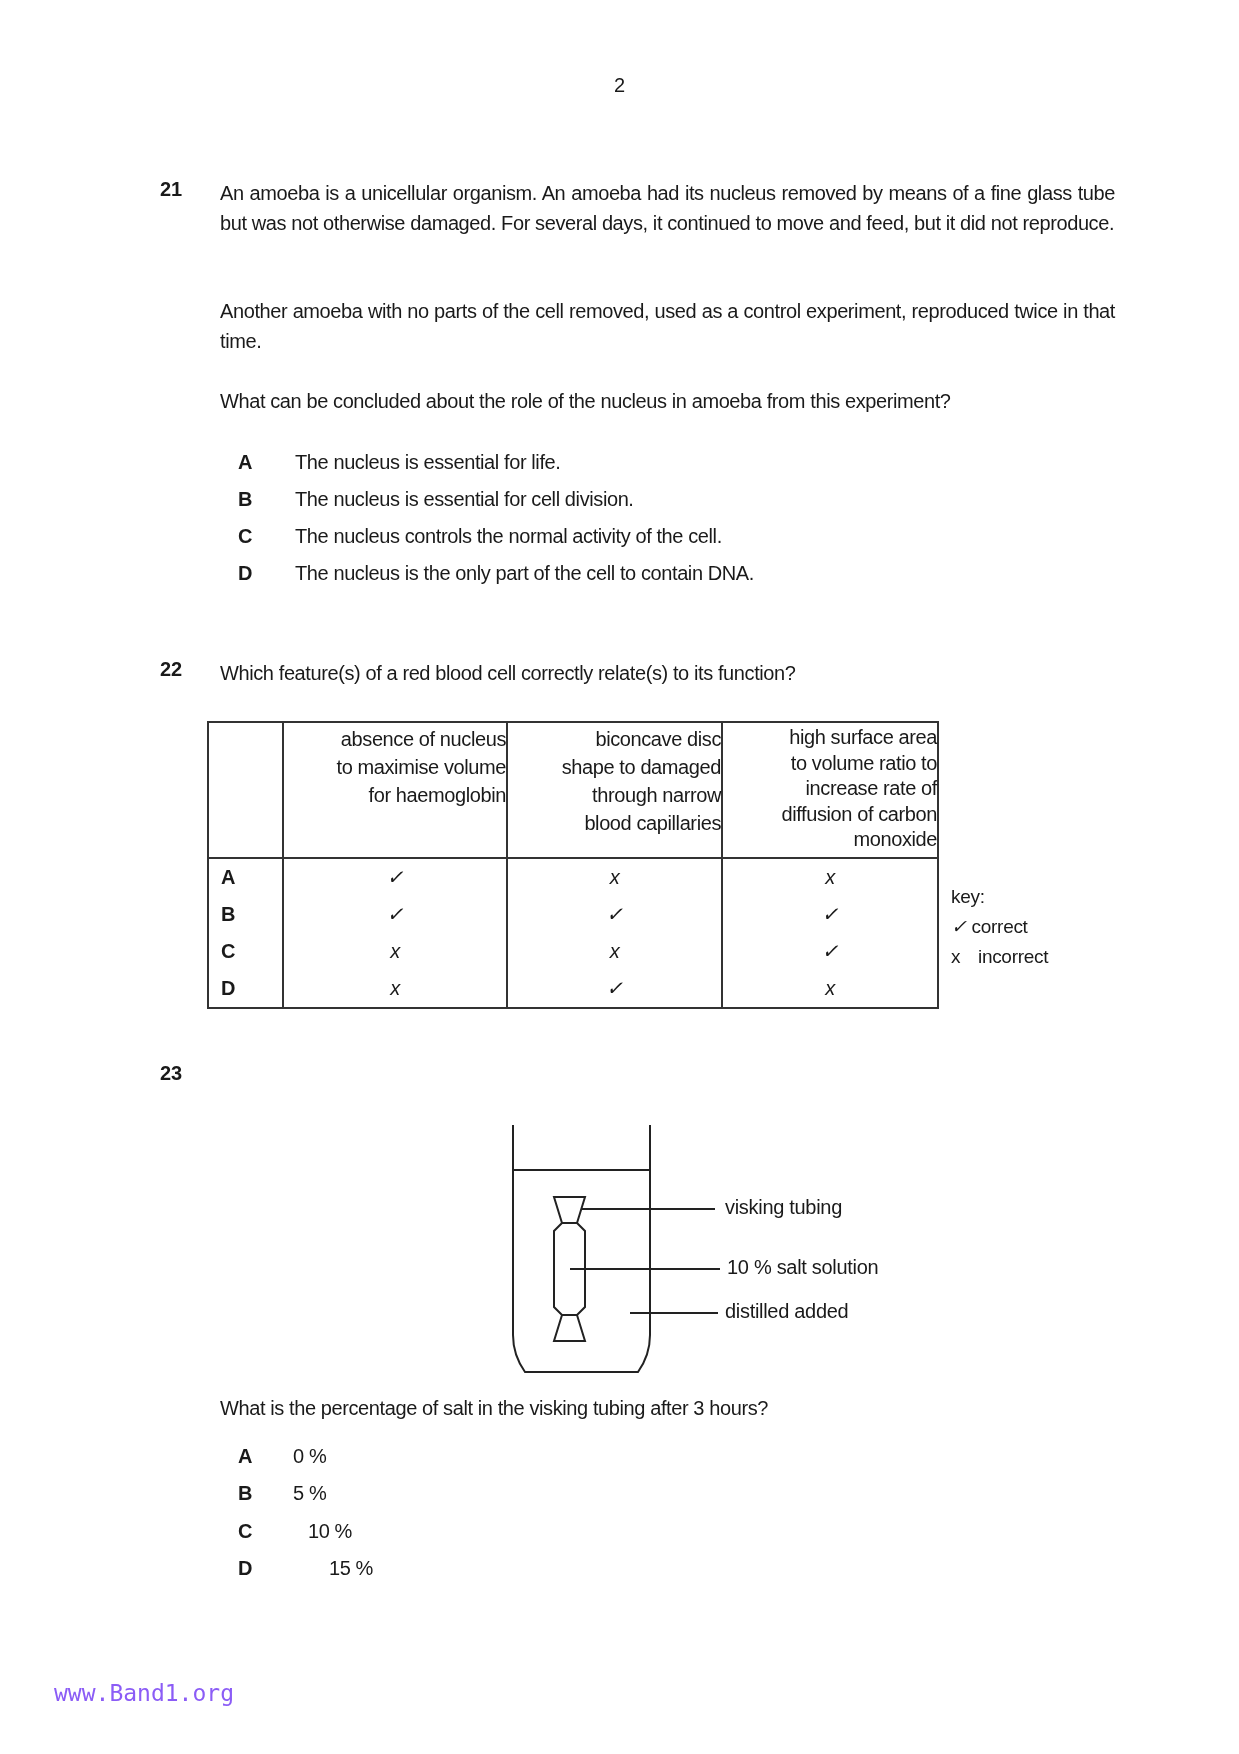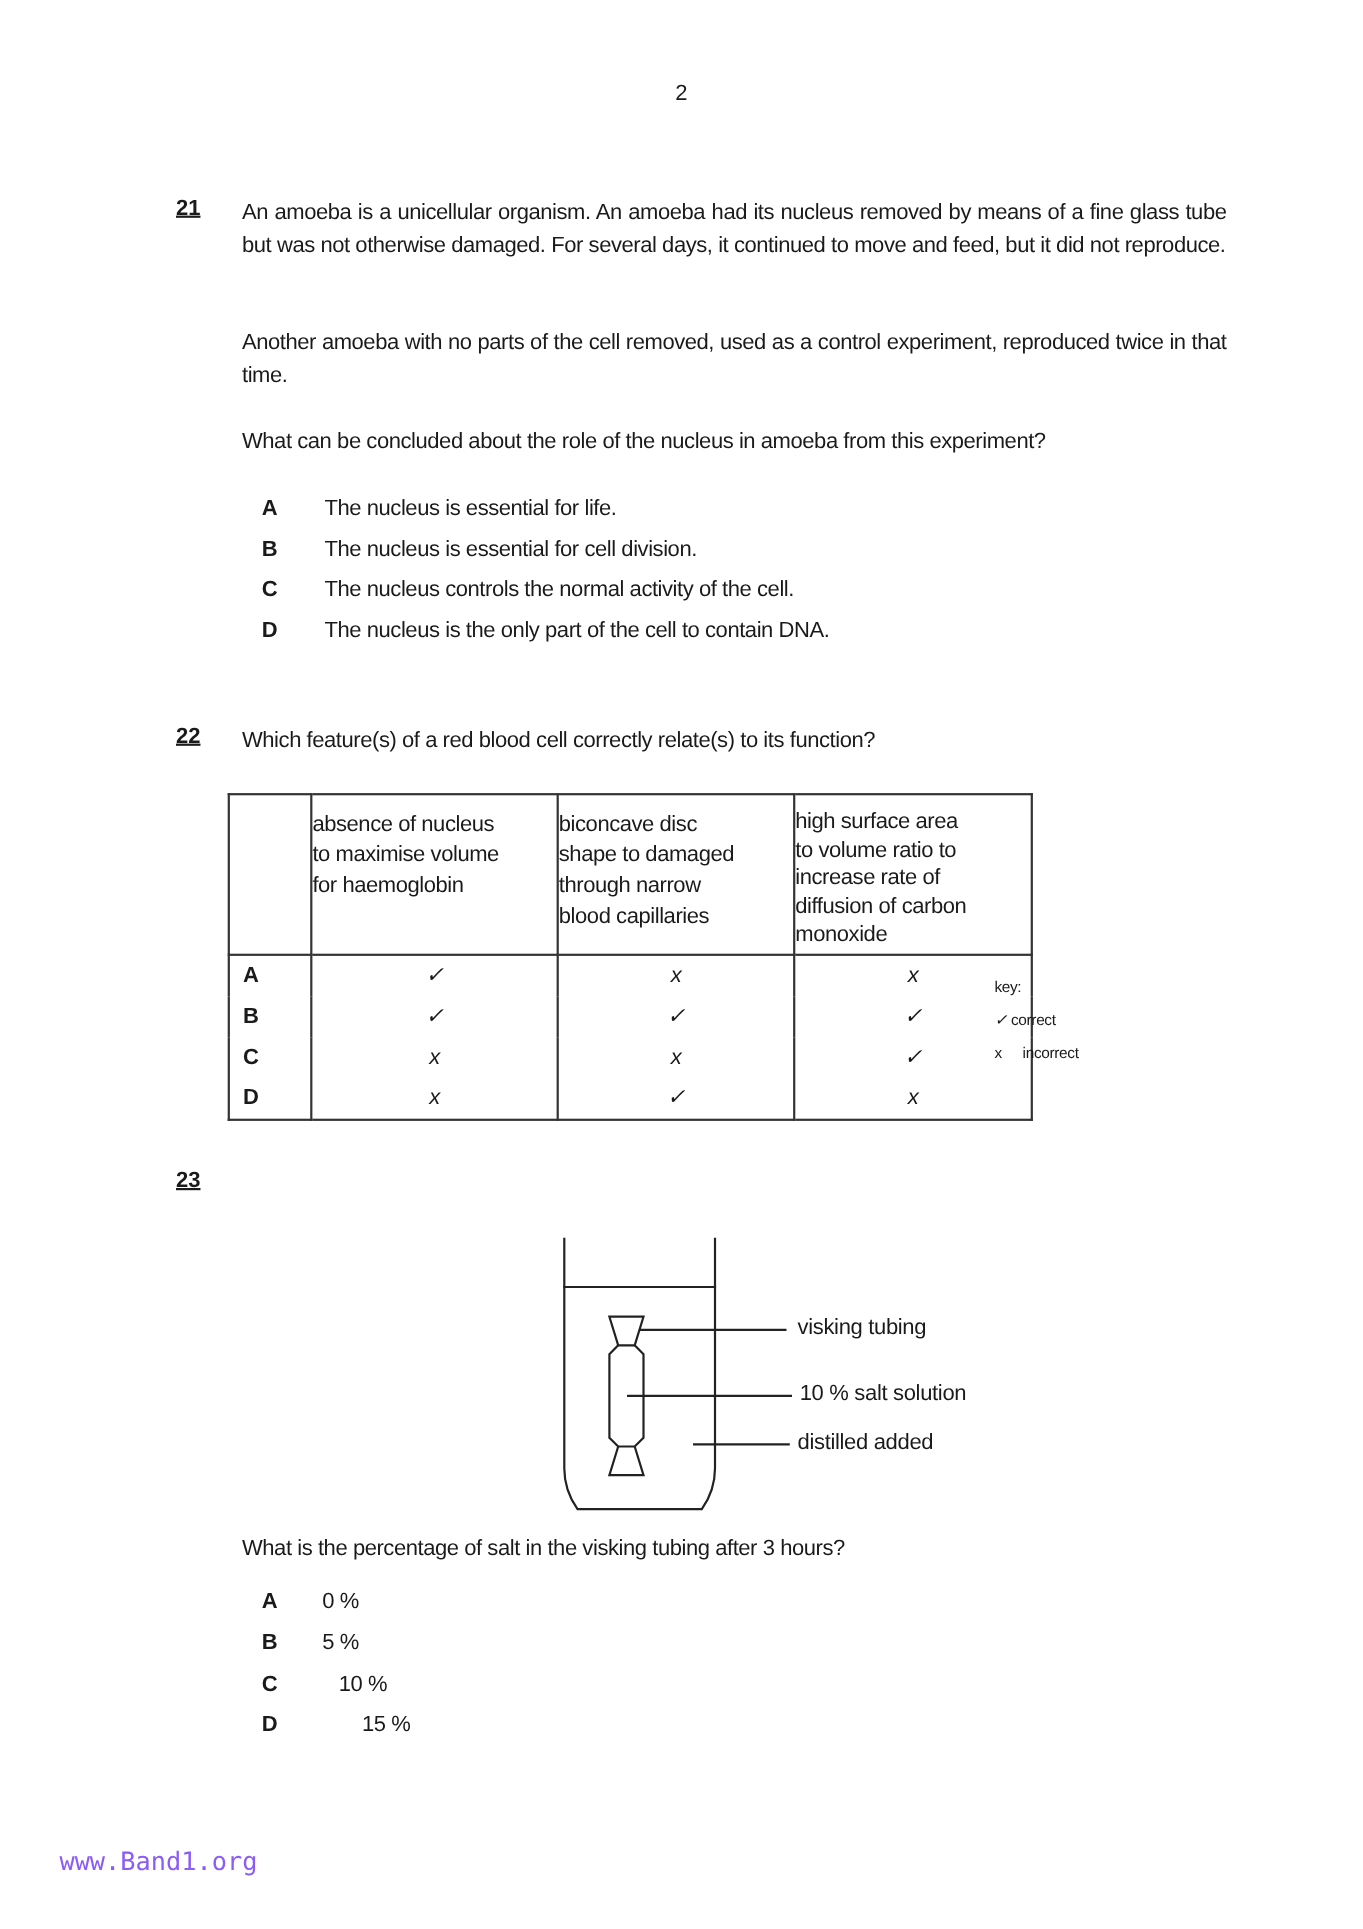--- a/index.html
+++ b/index.html
@@ -2,45 +2,45 @@
 <html><head>
 <meta charset="utf-8">
 <style>
   html, body { margin: 0; padding: 0; background: #ffffff; }
   body {
     width: 1239px; height: 1754px; position: relative; overflow: hidden;
     font-family: "Liberation Sans", sans-serif; color: #1a1a1a;
   }
   .abs { position: absolute; }
   .page-num { top: 74px; left: 0; width: 1239px; text-align: center; font-size: 20px; }
-  .qnum { font-weight: bold; font-size: 20px; left: 160px; text-decoration: underline; }
+  .qnum { font-weight: bold; font-size: 20px; left: 160px; }
   .para { left: 220px; width: 895px; font-size: 20px; line-height: 30px; letter-spacing: -0.4px; }
   .justify { text-align: justify; text-align-last: left; }
   .opt { left: 238px; font-size: 20px; height: 30px; line-height: 30px; }
   .opt .letter { position: absolute; left: 0; font-weight: bold; }
   .opt .text { position: absolute; left: 57px; white-space: nowrap; letter-spacing: -0.4px; }
 
   
   table.rbc {
     position: absolute; left: 207px; top: 721px;
     border-collapse: collapse; font-size: 20px; letter-spacing: -0.4px;
   }
   table.rbc td, table.rbc th {
     border: 2px solid #333; padding: 0; font-weight: normal; vertical-align: top;
   }
-  table.rbc th { text-align: left; line-height: 28px; height: 132px; padding-top: 12px; }
+  table.rbc th { text-align: right; line-height: 28px; height: 132px; padding-top: 2px; }
   table.rbc tbody td { border-top: none; border-bottom: none; }
   table.rbc tbody tr:first-child td { border-top: 2px solid #333; }
   table.rbc tbody tr:last-child td { border-bottom: 2px solid #333; }
   table.rbc tbody td { height: 37px; line-height: 37px; text-align: center; }
   table.rbc td.rowlabel { text-align: left; padding-left: 12px; font-weight: bold; }
   .mark-check { font-size: 20px; font-style: italic; }
   .mark-cross { font-size: 20px; font-style: italic; }
 
-  .key { left: 904px; top: 882px; font-size: 14px; line-height: 30px; letter-spacing: -0.3px; }
+  .key { left: 951px; top: 882px; font-size: 19px; line-height: 30px; letter-spacing: -0.3px; }
 
   .diagram { left: 505px; top: 1125px; }
   .label { font-size: 20px; letter-spacing: -0.3px; white-space: nowrap; }
 
   .footer { left: 54px; top: 1680px; font-family: "DejaVu Sans Mono", monospace; font-size: 23px; color: #8b5cf6; }
 </style>
 </head>
 <body>
 
 <div class="abs page-num">2</div>

